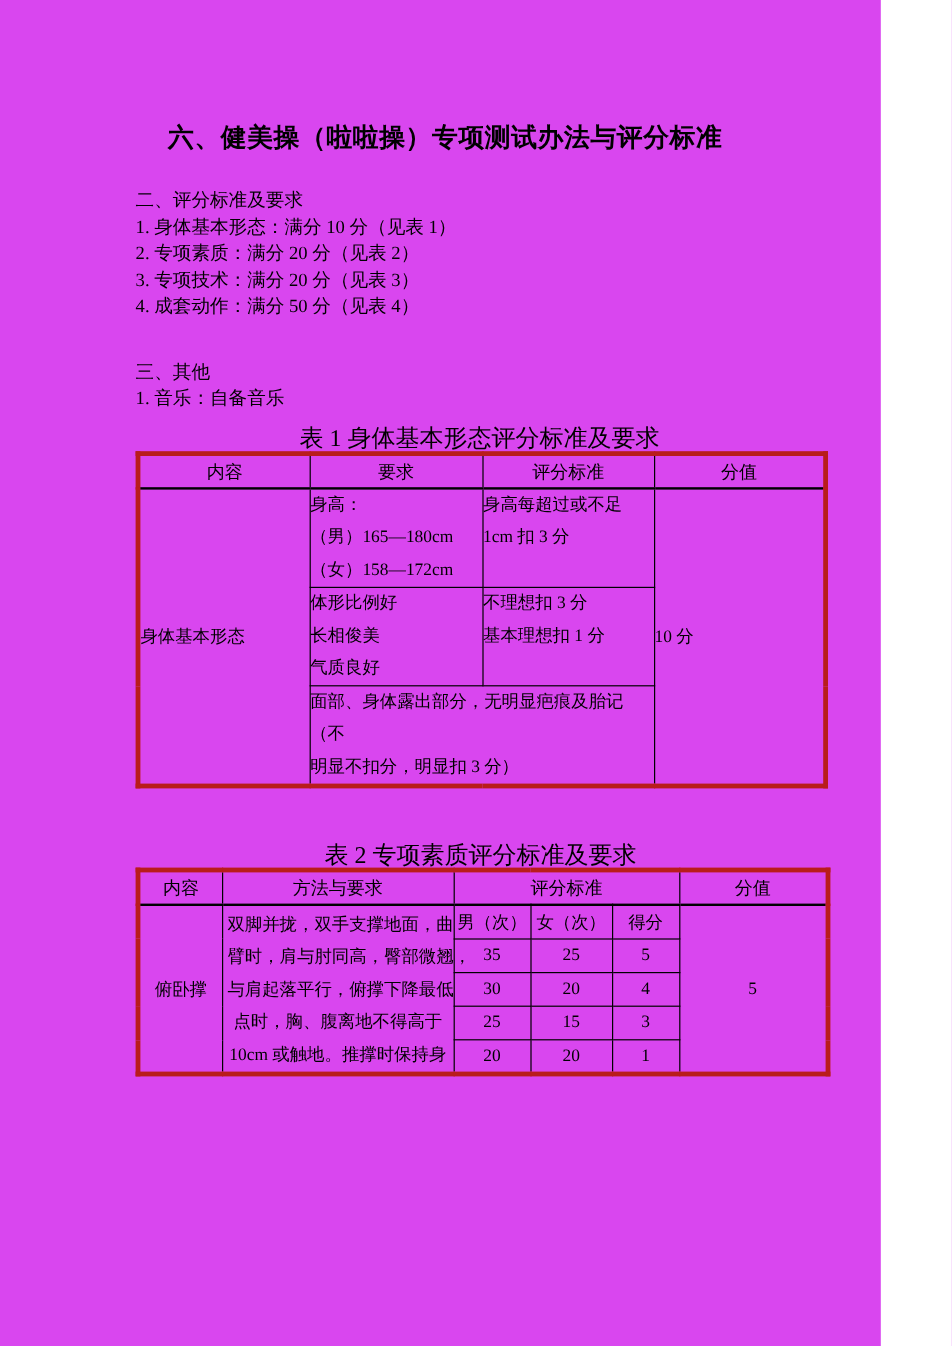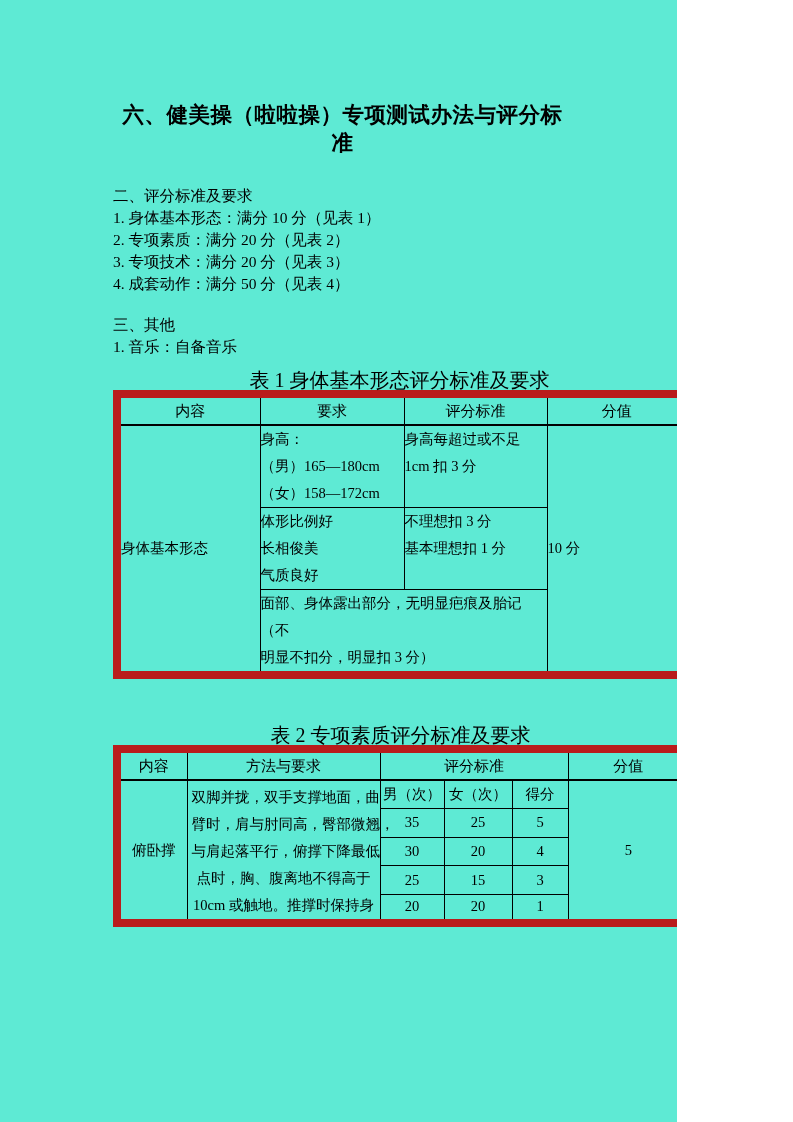--- a/index.html
+++ b/index.html
@@ -1,43 +1,43 @@
 <!DOCTYPE html>
 <html><head>
 <meta charset="utf-8">
 <style>
   html,body{margin:0;padding:0;background:#ffffff;}
   .page{
-    width:677px;height:1122px;background:#5eead4;color:#000;
+    width:734px;height:1122px;background:#d946ef;color:#000;
     font-family:"Liberation Serif","DejaVu Serif",serif;
     position:relative;box-sizing:border-box;
     padding:101px 105px 0 113px;overflow:hidden;
   }
   .doc-title{
     font-size:21.5px;font-weight:bold;text-align:center;
     margin:0;line-height:28px;letter-spacing:0.5px;
   }
   .doc-subtitle{
     font-size:16px;font-weight:bold;margin:18px 0 0 0;line-height:20px;
   }
   .sec{margin:0;}
   .sec p{font-size:15.5px;line-height:22px;margin:0;}
   .sec-test{margin-top:35px;}
   .sec-scoring{margin-top:28px;}
-  .sec-other{margin-top:19px;}
+  .sec-other{margin-top:33px;}
   .tbl-caption{
     font-size:20px;line-height:20px;text-align:center;margin:0;
   }
   .cap1{margin-top:12px;width:573px;}
   .cap2{margin-top:46px;width:575px;}
   table{border-collapse:collapse;table-layout:fixed;margin:0;}
   .t1{width:573px;}
   .t2{width:575px;}
   th,td{border:1px solid #000;padding:0;font-weight:normal;}
-  table{border:8px solid #b91c1c;}
+  table{border:4px solid #b91c1c;}
   tr.head th{border-bottom:2px solid #000;font-size:15px;height:26px;vertical-align:middle;text-align:center;}
   .t1 td{font-size:14.5px;}
   .t2 td{font-size:14.5px;text-align:center;}
   .vmid{vertical-align:middle;}
   .vtop{vertical-align:top;}
   .lines div{line-height:27px;}
   .t1 .r1{height:81px;}
   .t1 .r2{height:80px;}
   .t1 .r3{height:54px;}
   .t2 .sub{height:27px;}

